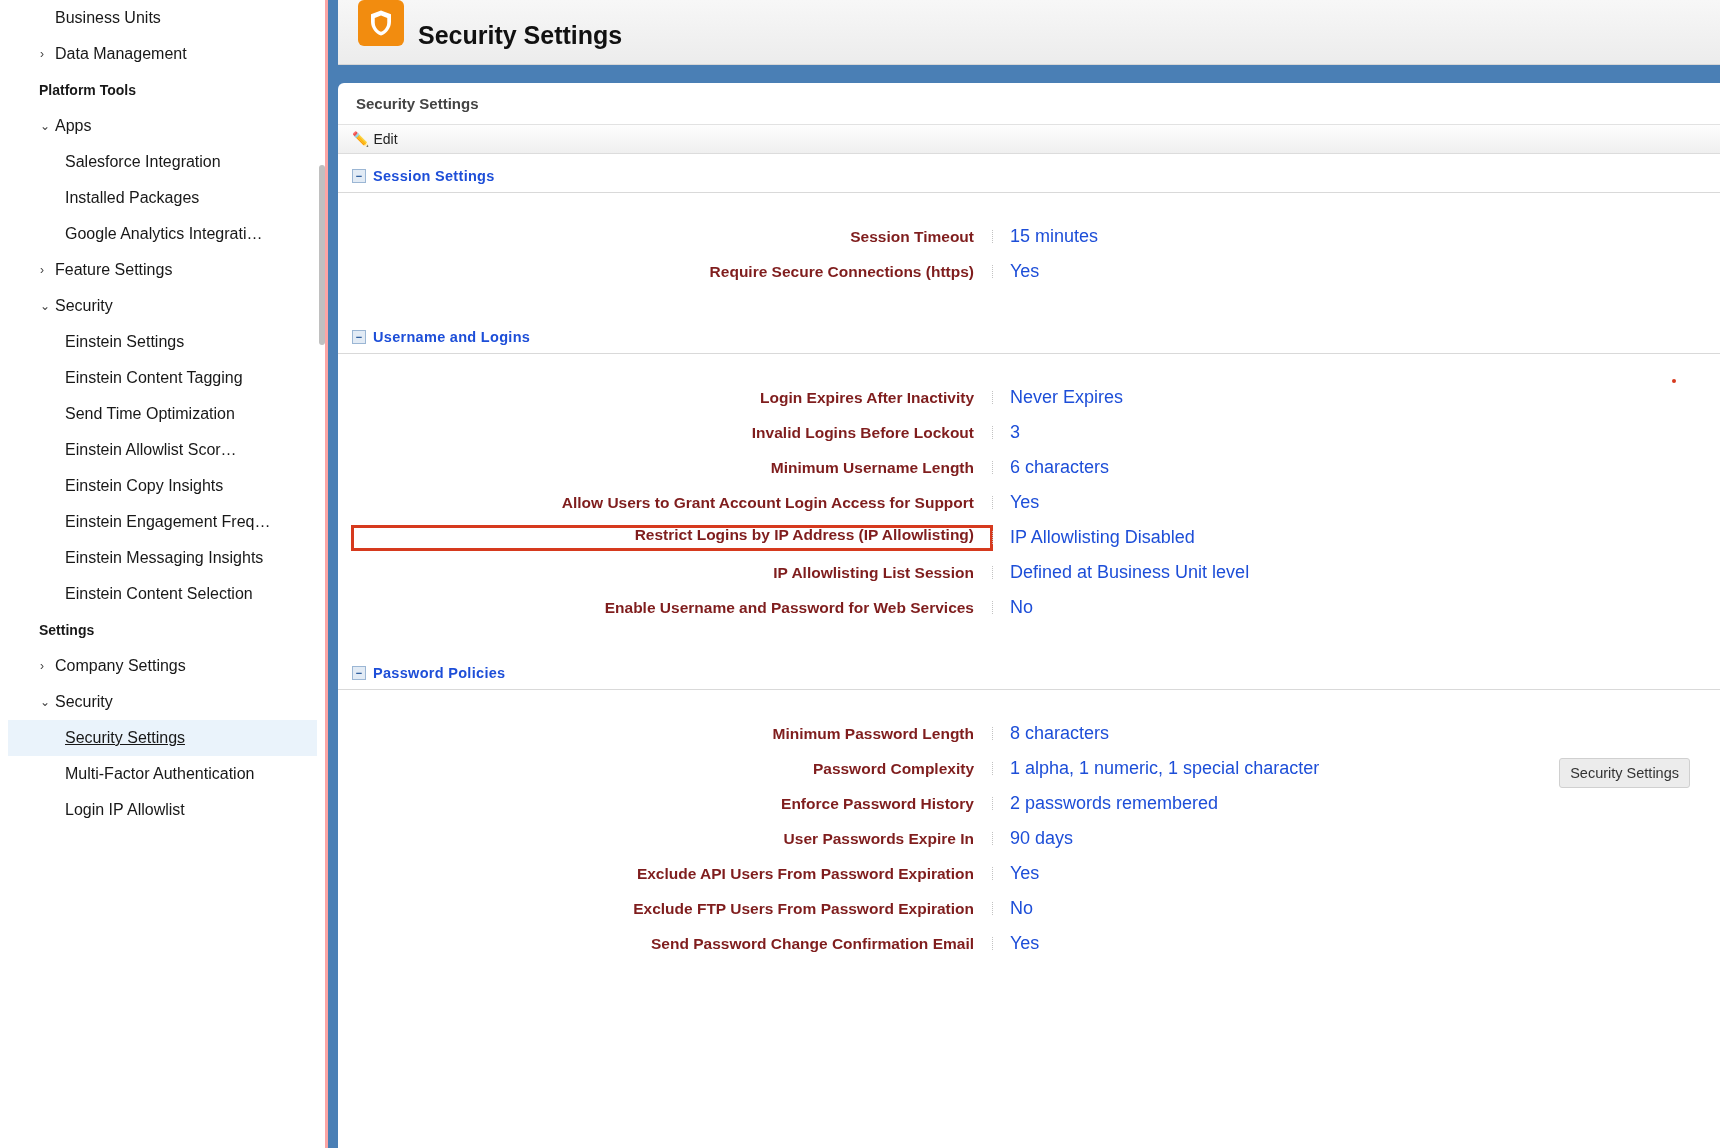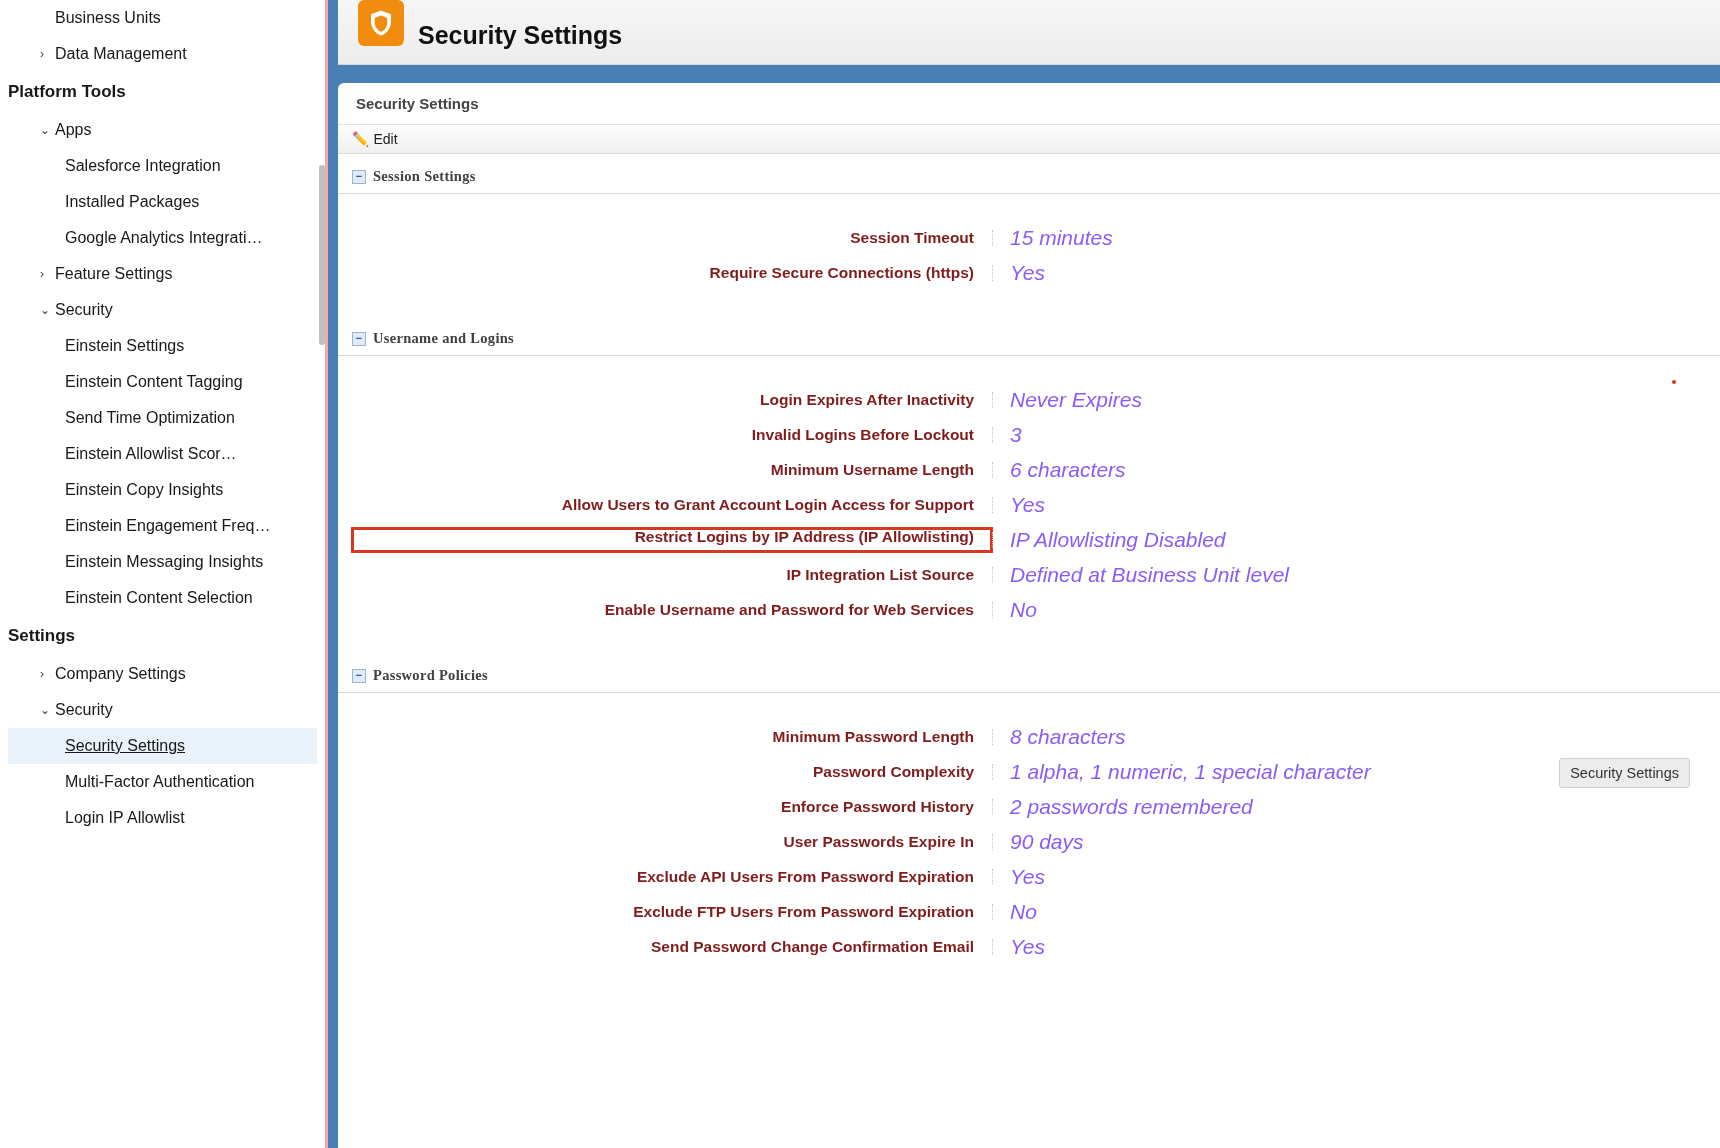--- a/index.html
+++ b/index.html
@@ -1,45 +1,45 @@
 <!DOCTYPE html>
 <html><head>
 <meta charset="utf-8">
 <style>
 * { box-sizing: border-box; margin: 0; padding: 0; }
 body { font-family: -apple-system, BlinkMacSystemFont, "Segoe UI", Arial, sans-serif; font-size: 14px; color: #222; background: #fff; overflow: hidden; }
 .container { display: flex; width: 1720px; height: 1148px; }
 .sidebar { width: 328px; padding: 0 8px 0 8px; overflow-y: auto; border-right: 3px solid #fca5a5; position: relative; }
 .sidebar-scroll-indicator { position: absolute; right: 0; top: 165px; width: 6px; height: 180px; background: #c0c0c0; border-radius: 3px; }
-.nav-section-header { font-size: 17px; font-weight: 700; color: #181818; padding: 10px 0 10px 0; }
+.nav-section-header { font-size: 14px; font-weight: 700; color: #181818; padding: 10px 0 10px 0; margin-left: 31px; }
 .nav-item { display: flex; align-items: center; padding: 9px 0 9px 0; font-size: 16px; color: #181818; cursor: pointer; }
 .nav-item.lvl-1 { padding-left: 27px; }
 .nav-item.lvl-2 { padding-left: 57px; }
 .nav-toggle { width: 20px; display: inline-flex; align-items: center; justify-content: center; color: #444; font-size: 12px; }
 .nav-label { white-space: nowrap; overflow: hidden; text-overflow: ellipsis; max-width: 210px; }
 .nav-item.active { background: #eaf3fb; }
 .nav-item.active .nav-label { text-decoration: underline; font-weight: 500; }
 .main { flex: 1; background: #4a7fb5; padding: 0; overflow: hidden; display: flex; flex-direction: column; }
 .header-card { background: linear-gradient(#f7f7f7, #ececec); border-bottom: 1px solid #d6d6d6; padding: 0 20px 14px 20px; display: flex; align-items: flex-end; margin: 0 0 0 10px; border-radius: 0 0 0 0; }
 .header-icon { width: 46px; height: 46px; background: #f28c0f; border-radius: 6px; display: flex; align-items: center; justify-content: center; margin-right: 14px; margin-bottom: 4px; }
 .header-icon svg { width: 30px; height: 30px; }
 .header-title { font-size: 25px; font-weight: 700; color: #111; }
 .pattern-band { height: 18px; background: #4a7fb5; margin: 0 0 0 10px; }
 .content-card { background: #fff; margin: 0 0 0 10px; border-radius: 6px 0 0 0; flex: 1; overflow-y: auto; }
 .ct-title { font-size: 15px; font-weight: 700; color: #444; padding: 12px 18px; }
 .ct-edit-bar { background: linear-gradient(#fdfdfd, #efefef); border-top: 1px solid #e2e2e2; border-bottom: 1px solid #dcdcdc; padding: 6px 14px; display: flex; align-items: center; }
 .ct-edit-bar .pencil { margin-right: 4px; font-size: 14px; }
 .ct-edit-bar .edit-label { font-size: 14px; color: #222; }
 .section-header { display: flex; align-items: center; padding: 10px 14px 8px 14px; border-bottom: 1px solid #d9d9d9; margin-top: 4px; }
 .section-toggle { width: 14px; height: 14px; background: #e2ebf5; border: 1px solid #9bb6d4; display: flex; align-items: center; justify-content: center; font-size: 11px; color: #2a5a9b; margin-right: 7px; font-weight: bold; line-height: 1; }
-.section-title { font-size: 14.5px; font-weight: 700; color: #404040; letter-spacing: 0.3px; font-family: Liberation Serif, serif; }
+.section-title { font-size: 14.5px; font-weight: 700; color: #1d4ed8; letter-spacing: 0.3px; }
 .kv-block { padding: 26px 14px 26px 14px; }
 .kv-row { display: flex; align-items: center; min-height: 35px; position: relative; }
 .kv-label { width: 640px; text-align: right; font-size: 15.5px; font-weight: 700; color: #7f1d1d; padding-right: 18px; }
-.kv-value { font-size: 21px; color: #8b5cf6; padding-left: 18px; flex: 1; position: relative; font-style: italic; }
+.kv-value { font-size: 18px; color: #1d4ed8; padding-left: 18px; flex: 1; position: relative; }
 .kv-value::before { content: ''; position: absolute; left: 0; top: 4px; bottom: 4px; border-left: 1px dotted #c2c2c2; }
 .kv-row.highlighted .kv-label { outline: 3px solid #d63a1e; outline-offset: -2px; padding-bottom: 6px; }
 .red-dot { position: absolute; right: 30px; top: -8px; width: 4px; height: 4px; background: #d63a1e; border-radius: 50%; }
 .floating-tip { position: absolute; right: 30px; bottom: 360px; background: #ececec; border: 1px solid #d0d0d0; padding: 6px 10px; font-size: 14.5px; color: #333; border-radius: 3px; }
 .chev { display:inline-block; width:10px; }
 </style>
 </head>
 <body>
 
 <div class="container">
@@ -183,21 +183,21 @@
             </div>
             <div class="kv-row">
               <div class="kv-label">Allow Users to Grant Account Login Access for Support</div>
               <div class="kv-value">Yes</div>
             </div>
             <div class="kv-row highlighted">
               <div class="kv-label">Restrict Logins by IP Address (IP Allowlisting)</div>
               <div class="kv-value">IP Allowlisting Disabled</div>
             </div>
             <div class="kv-row">
-              <div class="kv-label">IP Integration List Source</div>
+              <div class="kv-label">IP Allowlisting List Session</div>
               <div class="kv-value">Defined at Business Unit level</div>
             </div>
             <div class="kv-row">
               <div class="kv-label">Enable Username and Password for Web Services</div>
               <div class="kv-value">No</div>
             </div>
           </div>
           <div class="section-header">
             <span class="section-toggle">−</span>
             <span class="section-title">Password Policies</span>

